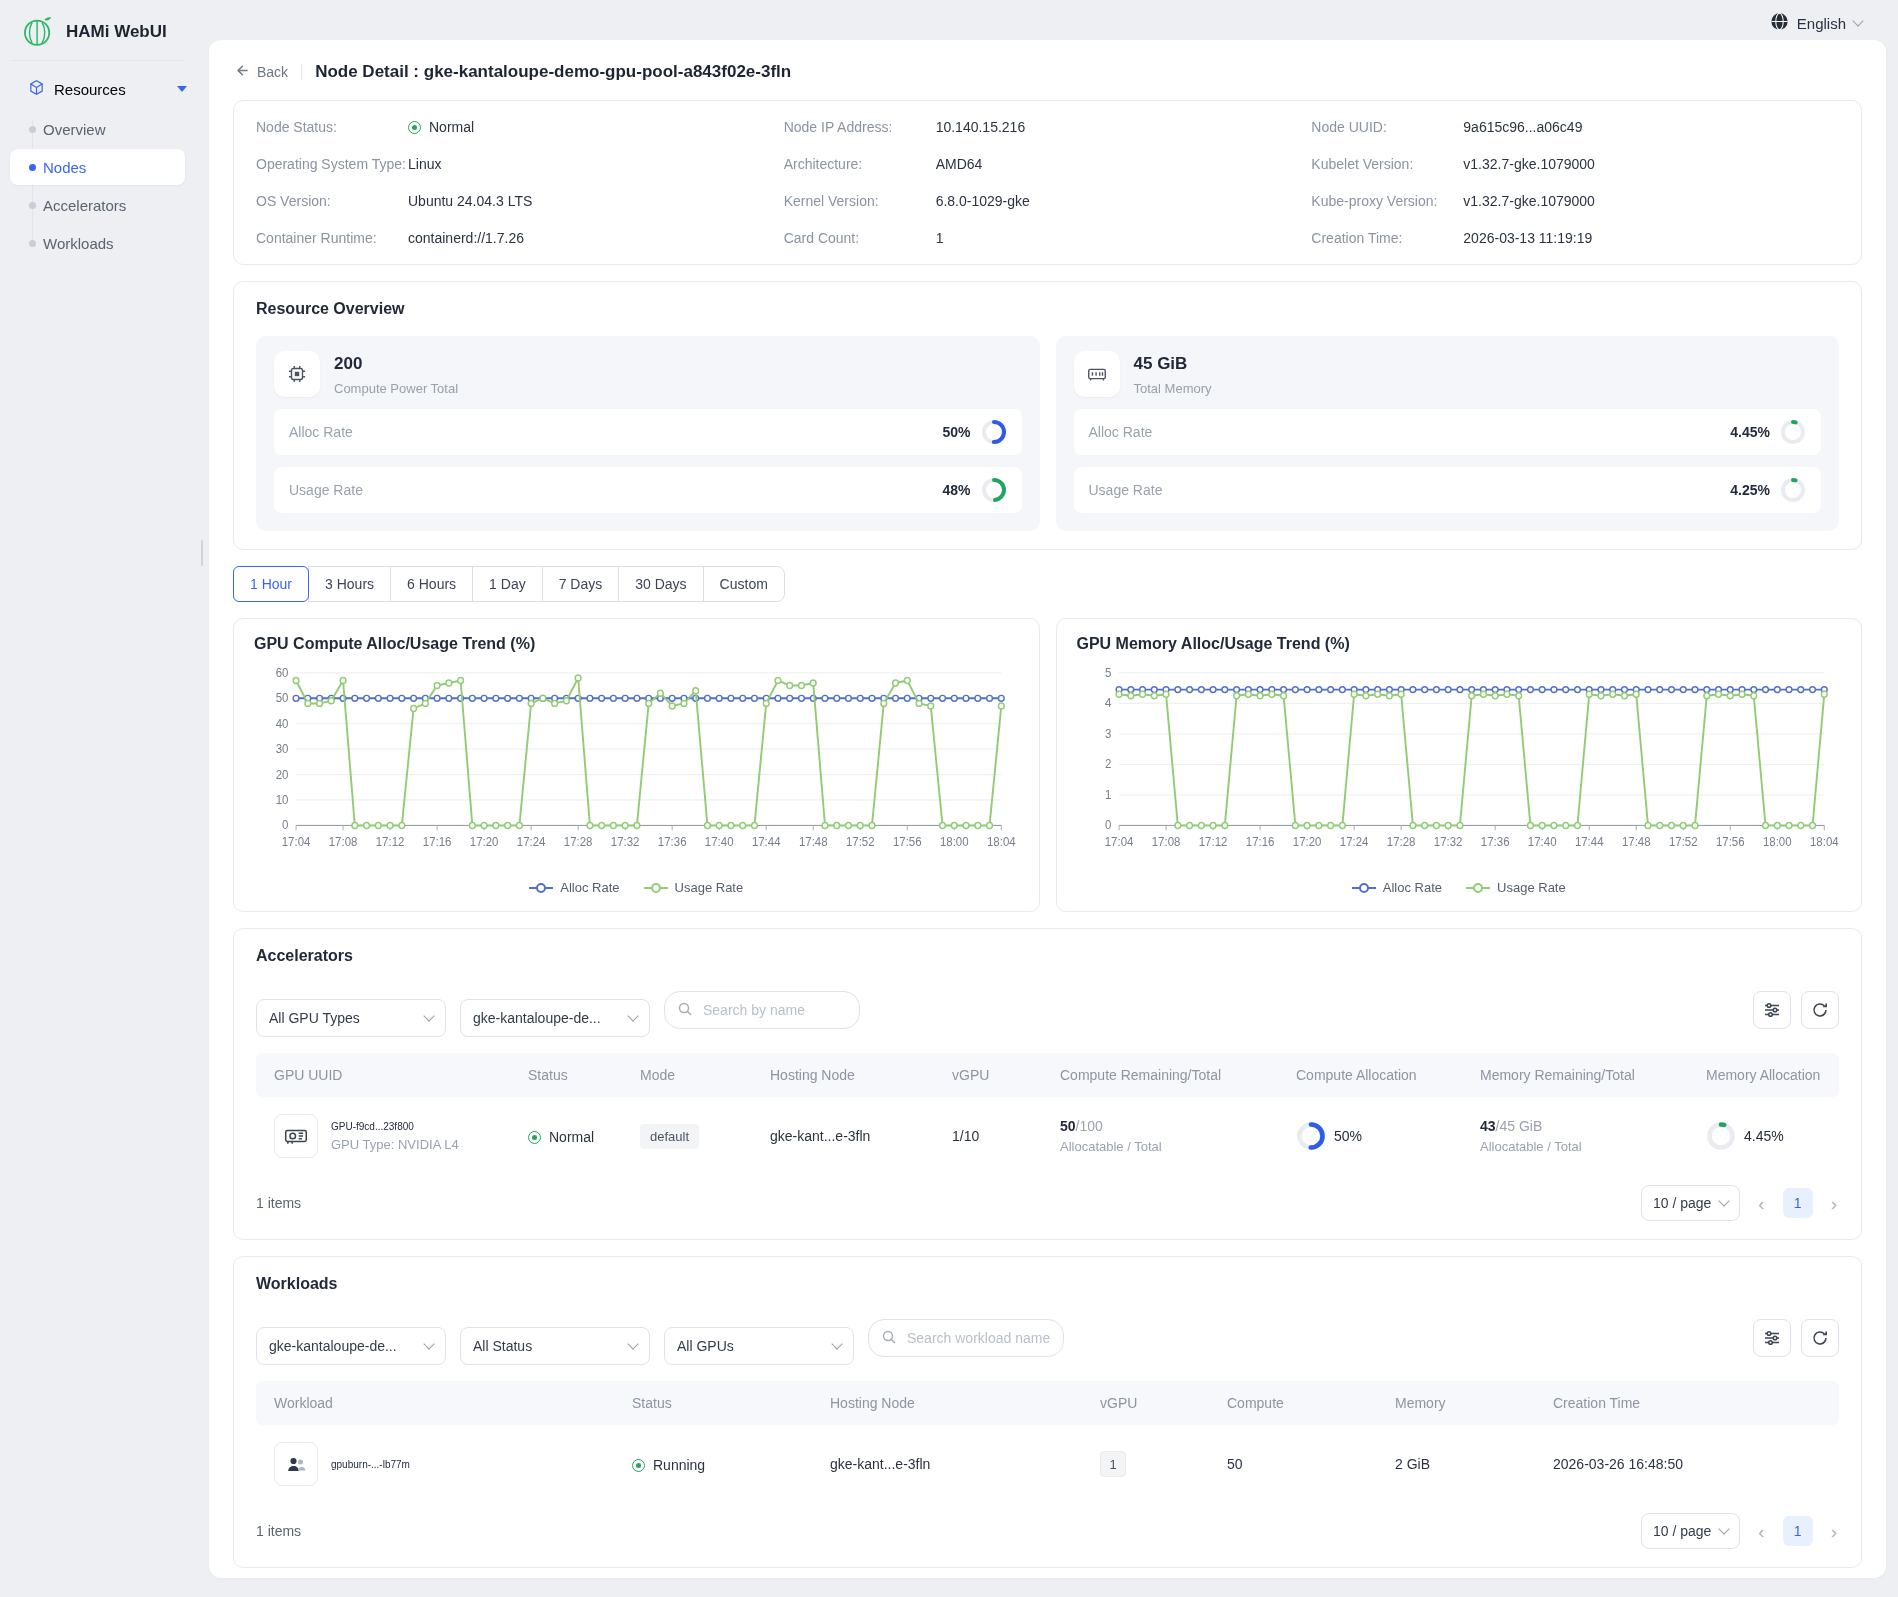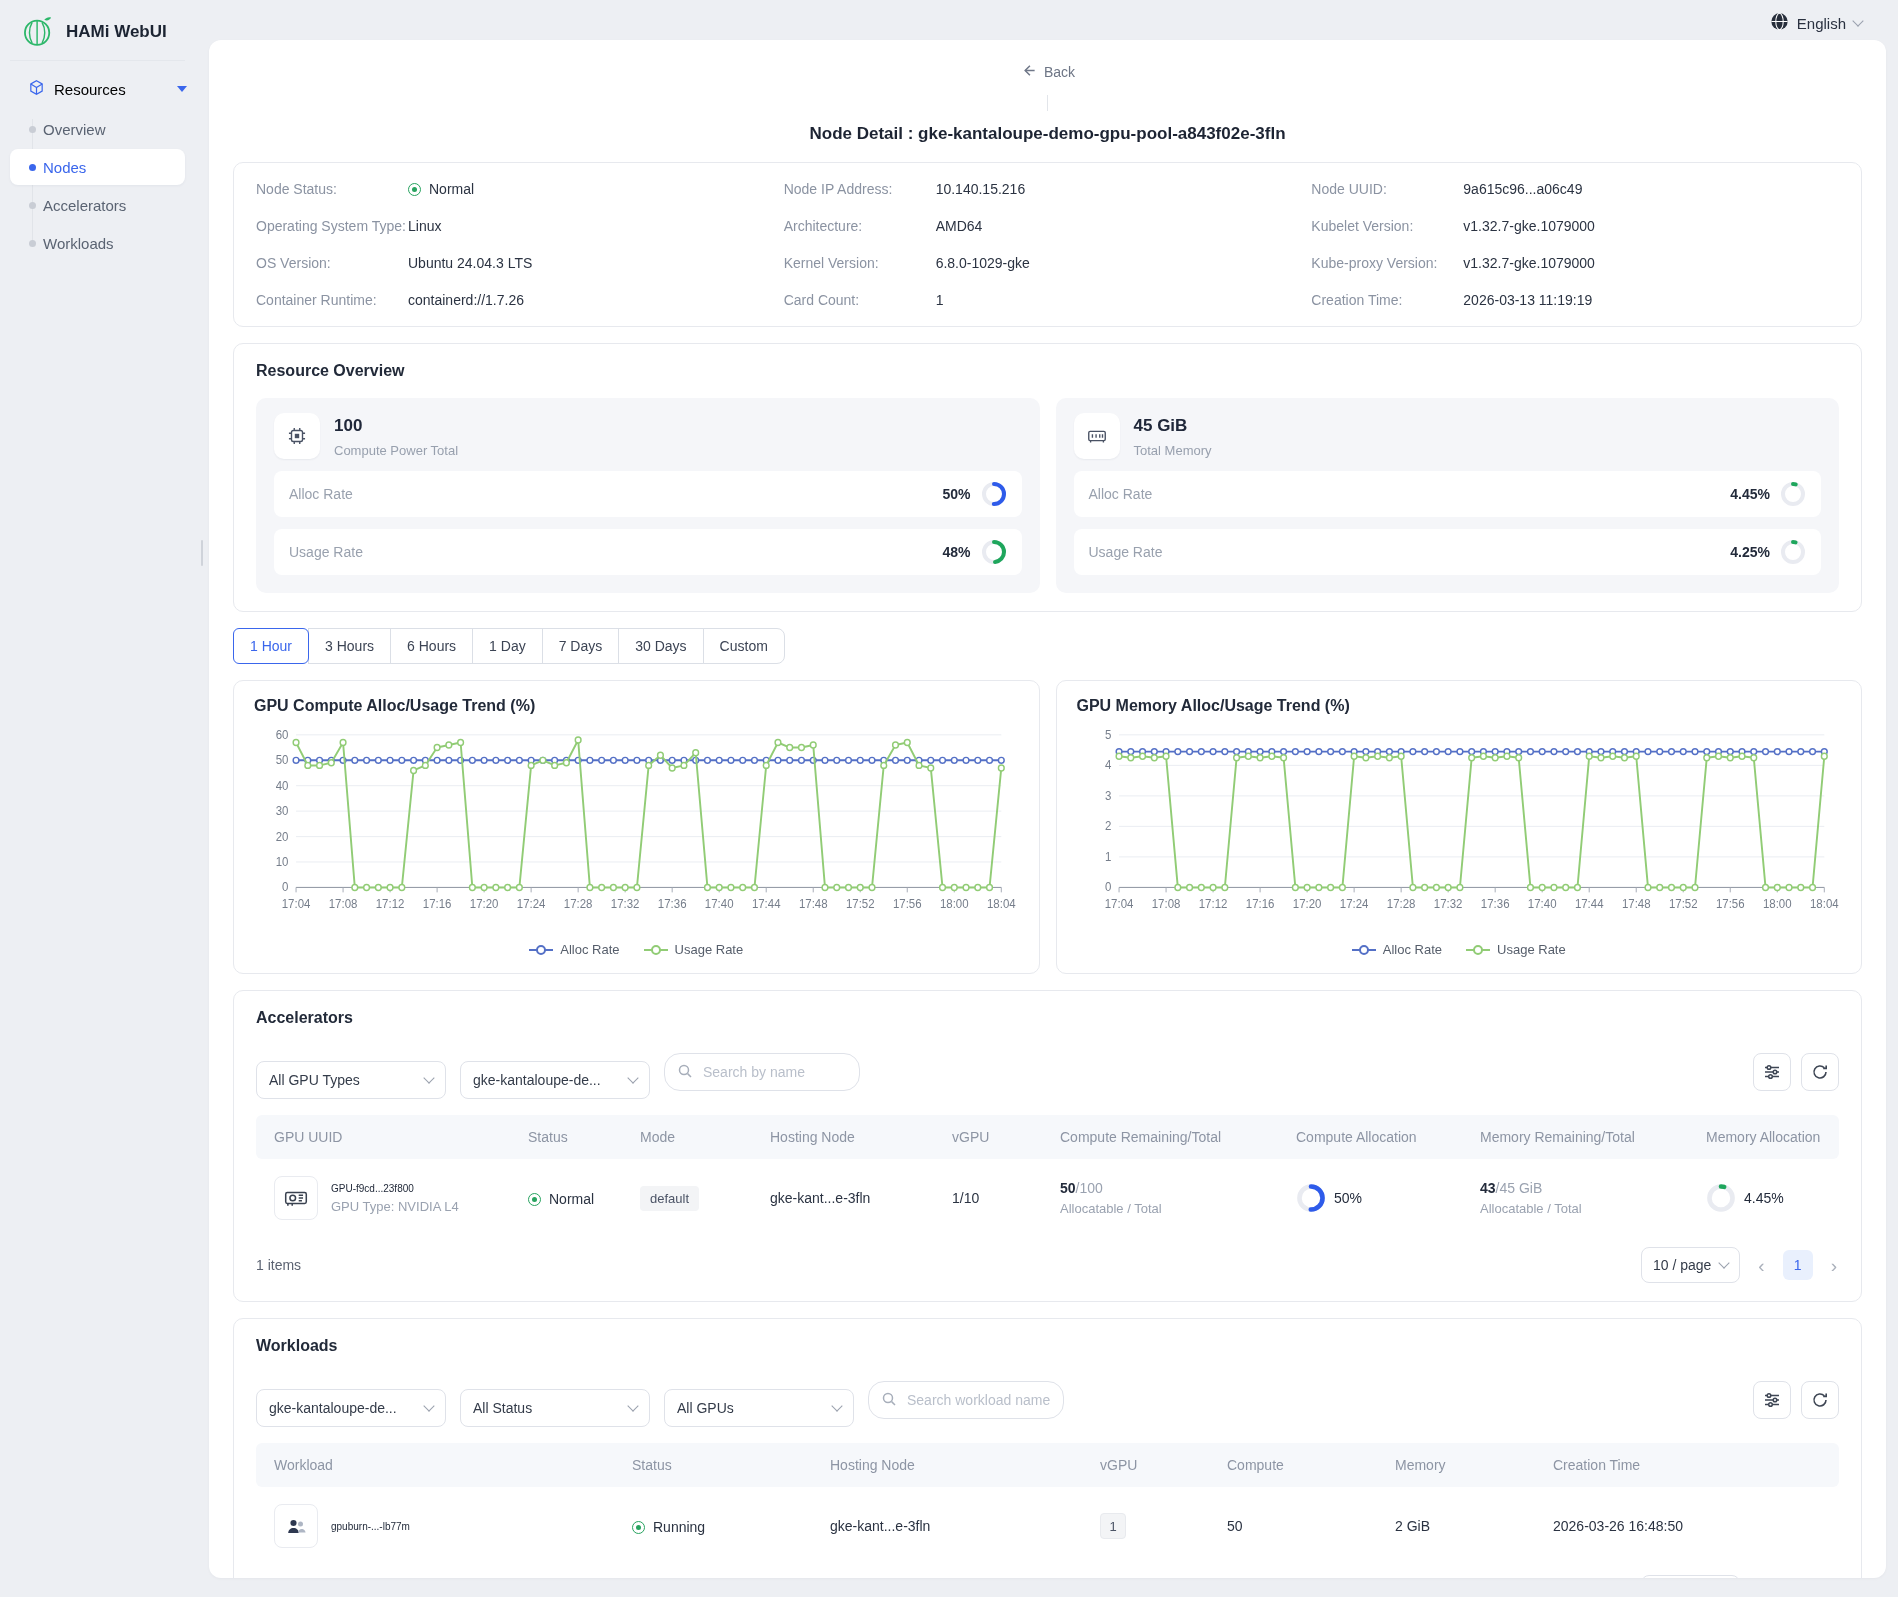--- a/index.html
+++ b/index.html
@@ -29,21 +29,21 @@
   .submenu-item.active .submenu-dot { background:#3a66ec; }
   .submenu-item.active .submenu-label { color:#3a66ec; }
   .collapse-handle { position:absolute; left:201px; top:540px; width:2px; height:26px; background:#cfd3da; border-radius:2px; cursor:pointer; }
 
   
   .lang { position:absolute; top:12px; right:36px; display:flex; align-items:center; gap:8px; font-size:15px; color:#2a3140; cursor:pointer; }
   .chev { width:8px; height:8px; border-right:1.5px solid #9aa1ad; border-bottom:1.5px solid #9aa1ad; transform:rotate(45deg); margin-top:-4px; flex:none; }
 
   
   .panel { flex:1; margin:40px 12px 19px 0; background:#fff; border-radius:12px; padding:12px 24px 20px; box-shadow:0 1px 3px rgba(20,30,60,.04); overflow:hidden; }
-  .page-head { display:flex; align-items:center; gap:13px; padding:10px 0 18px;flex-direction:column; }
+  .page-head { display:flex; align-items:center; gap:13px; padding:10px 0 18px; }
   .back-btn { display:flex; align-items:center; gap:7px; color:#6d7585; font-size:14px; cursor:pointer; }
   .head-divider { width:1px; height:16px; background:#e2e5ea; }
   .page-title { font-size:17px; font-weight:600; color:#1d2433; }
 
   .box { border:1px solid #e7e9ee; border-radius:10px; padding:18px 22px; margin-bottom:16px; background:#fff; }
   .box-title { font-size:16px; font-weight:600; color:#222a39; margin-bottom:18px; }
 
   
   .details-grid { display:grid; grid-template-columns:1fr 1fr 1fr; row-gap:21px; }
   .field { display:flex; align-items:flex-end; font-size:14px; }
@@ -259,21 +259,21 @@
         <div class="ro-card">
           <div class="ro-head">
             <span class="ro-icon">
               <svg width="22" height="22" viewBox="0 0 24 24" fill="none" stroke="#4a5264" stroke-width="1.5">
                 <rect x="6" y="6" width="12" height="12" rx="2"></rect>
                 <rect x="9.6" y="9.6" width="4.8" height="4.8" fill="#4a5264" stroke="none"></rect>
                 <path d="M9 6V3.2M15 6V3.2M9 20.8V18M15 20.8V18M6 9H3.2M6 15H3.2M20.8 9H18M20.8 15H18"></path>
               </svg>
             </span>
             <span>
-              <div class="ro-total">100</div>
+              <div class="ro-total">200</div>
               <div class="ro-sub">Compute Power Total</div>
             </span>
           </div>
           <div class="ro-row">
             <span class="ro-row-label">Alloc Rate</span>
             <span class="ro-row-right">
               <span class="ro-row-val">50%</span>
               <span class="donut">
                   <svg width="26" height="26" viewBox="0 0 26 26">
                     <circle cx="13" cy="13" r="10" fill="none" stroke="#e9ebf1" stroke-width="4"></circle>

